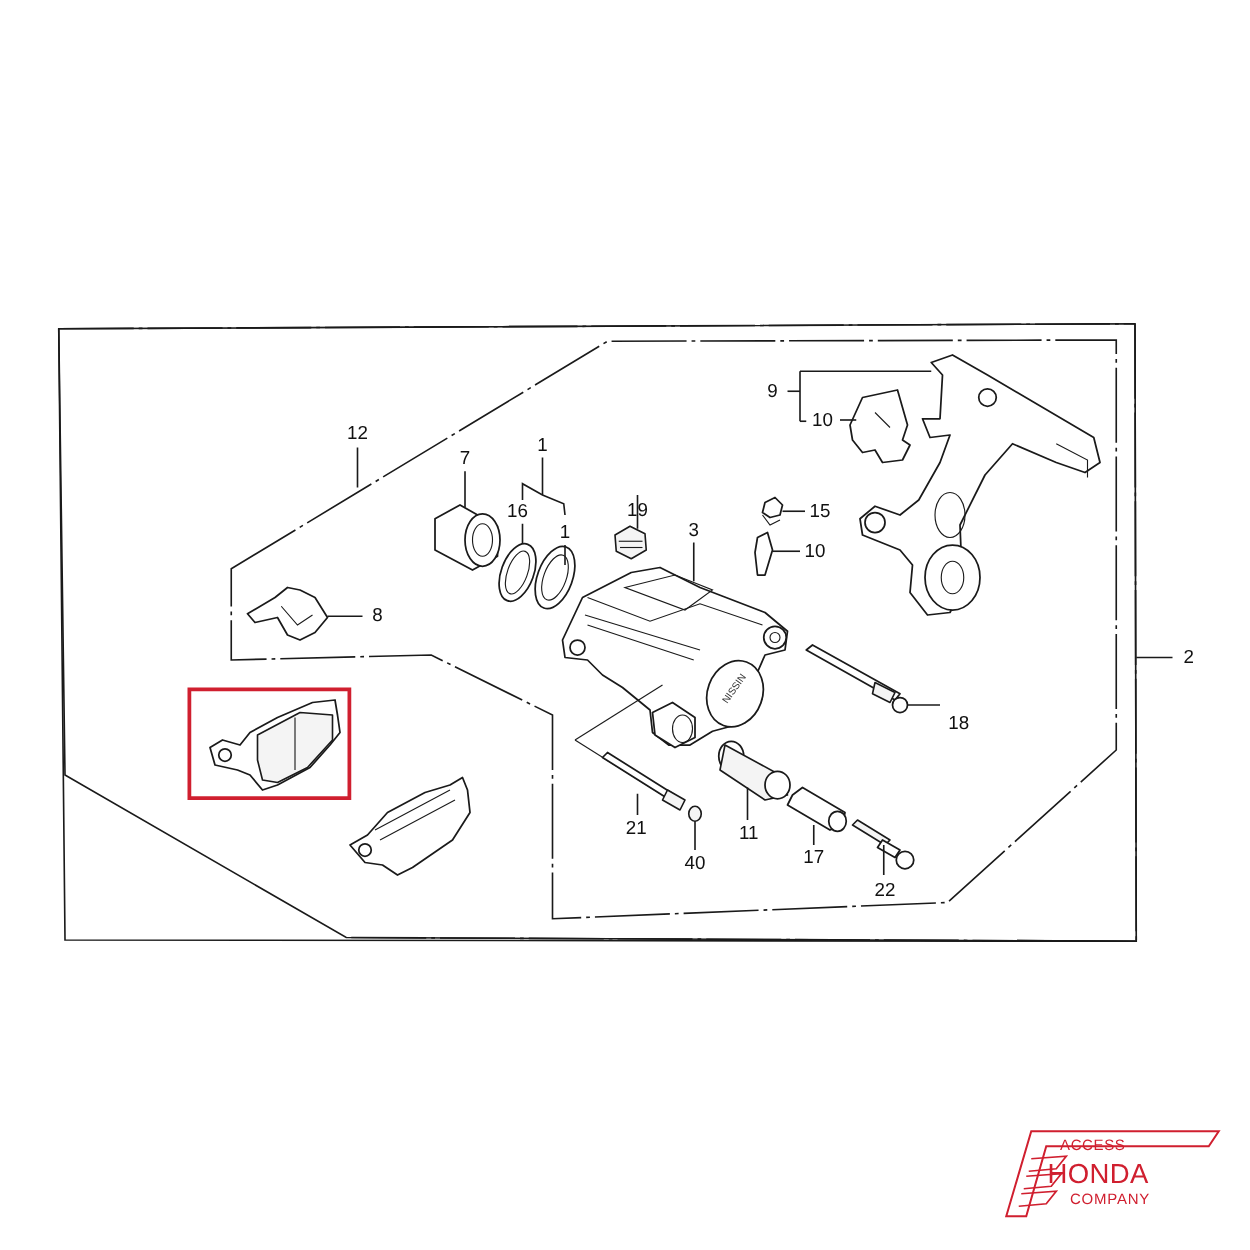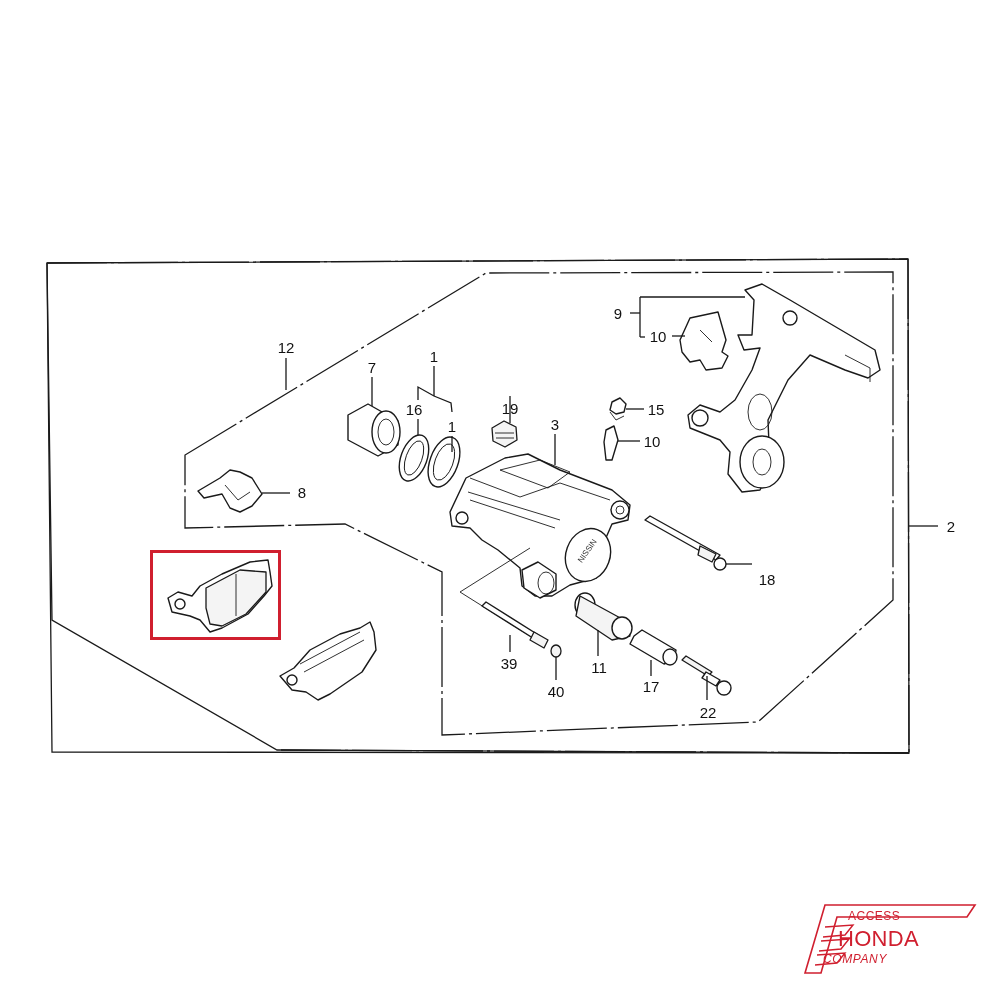--- a/index.html
+++ b/index.html
@@ -12,21 +12,21 @@
   .part-grey { stroke: #1a1a1a; stroke-width: 1.3; fill: #f4f4f4; stroke-linejoin: round; }
   .thin { stroke: #1a1a1a; stroke-width: 0.9; fill: none; }
   .label { position: absolute; font-size: 15px; color: #111; line-height: 1; cursor: pointer;
            font-family: "Liberation Sans", sans-serif; transform: translate(-50%, -50%); white-space: nowrap; }
   .highlight { position: absolute; left: 150px; top: 550px; width: 131px; height: 90px;
                border: 3px solid #d01f2f; box-sizing: border-box; cursor: pointer; }
   .logo { position: absolute; left: 795px; top: 895px; width: 190px; height: 85px; }
   .logo-text { position: absolute; color: #d01f2f; font-family: "Liberation Sans", sans-serif; }
   .logo-access { left: 848px; top: 909px; font-size: 12px; letter-spacing: 0.5px; }
   .logo-honda { left: 838px; top: 926px; font-size: 22px; letter-spacing: 0.3px; }
-  .logo-company { left: 823px; top: 952px; font-size: 12px; letter-spacing: 0.6px; font-style: italic; }
+  .logo-company { left: 856px; top: 952px; font-size: 12px; letter-spacing: 0.6px; }
 </style>
 </head>
 <body>
 
 <svg id="diagram" viewBox="0 0 1000 1000" xmlns="http://www.w3.org/2000/svg">
 
   <g>
     <path class="dash" d="M47,263 L908,259 L909,753 L52,752 Z" style="stroke-dasharray:none"></path>
     <path class="dash" d="M47,263 L908,259"></path>
     <path class="dash" d="M908,259 L909,753"></path>
@@ -191,21 +191,21 @@
 <div class="label" style="left:599px;top:667px">11</div>
 <div class="label" style="left:286px;top:347px">12</div>
 <div class="label" style="left:452px;top:426px">1</div>
 <div class="label" style="left:652px;top:441px">10</div>
 <div class="label" style="left:656px;top:409px">15</div>
 <div class="label" style="left:414px;top:409px">16</div>
 <div class="label" style="left:651px;top:686px">17</div>
 <div class="label" style="left:767px;top:579px">18</div>
 <div class="label" style="left:510px;top:408px">19</div>
 <div class="label" style="left:556px;top:691px">40</div>
-<div class="label" style="left:509px;top:663px">39</div>
+<div class="label" style="left:509px;top:663px">21</div>
 <div class="label" style="left:708px;top:712px">22</div>
 
 <svg class="logo" viewBox="0 0 190 85" xmlns="http://www.w3.org/2000/svg">
   <path d="M10,78 L30,10 L180,10 L172,22 L42,22 L26,78 Z" fill="none" stroke="#d01f2f" stroke-width="1.6"></path>
   <path d="M30,32 L58,30 L50,40 L28,42" fill="none" stroke="#d01f2f" stroke-width="1.4"></path>
   <path d="M26,46 L54,44 L46,54 L24,56" fill="none" stroke="#d01f2f" stroke-width="1.4"></path>
   <path d="M22,60 L50,58 L42,68 L20,70" fill="none" stroke="#d01f2f" stroke-width="1.4"></path>
 </svg>
 <div class="logo-text logo-access">ACCESS</div>
 <div class="logo-text logo-honda">HONDA</div>

